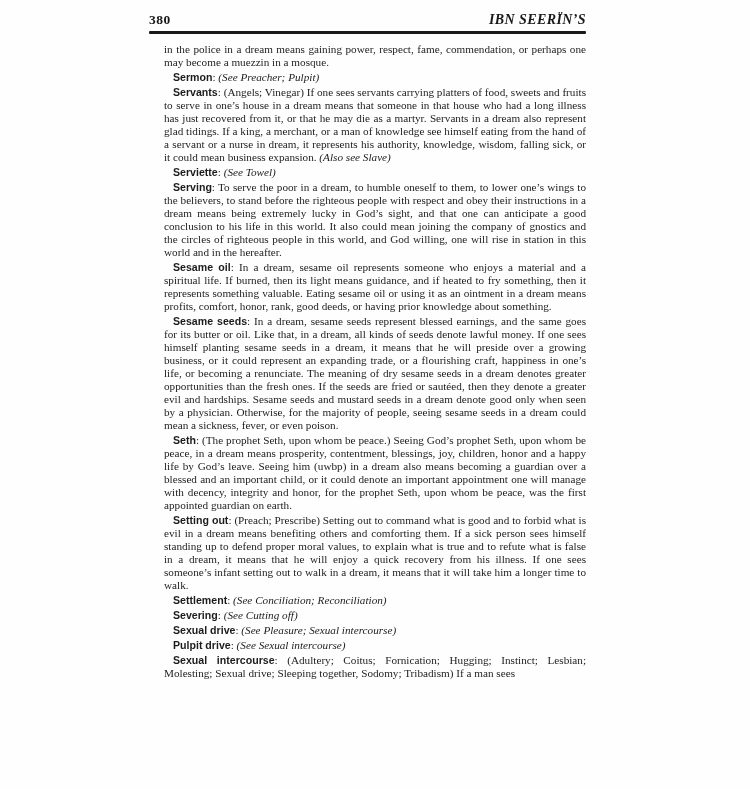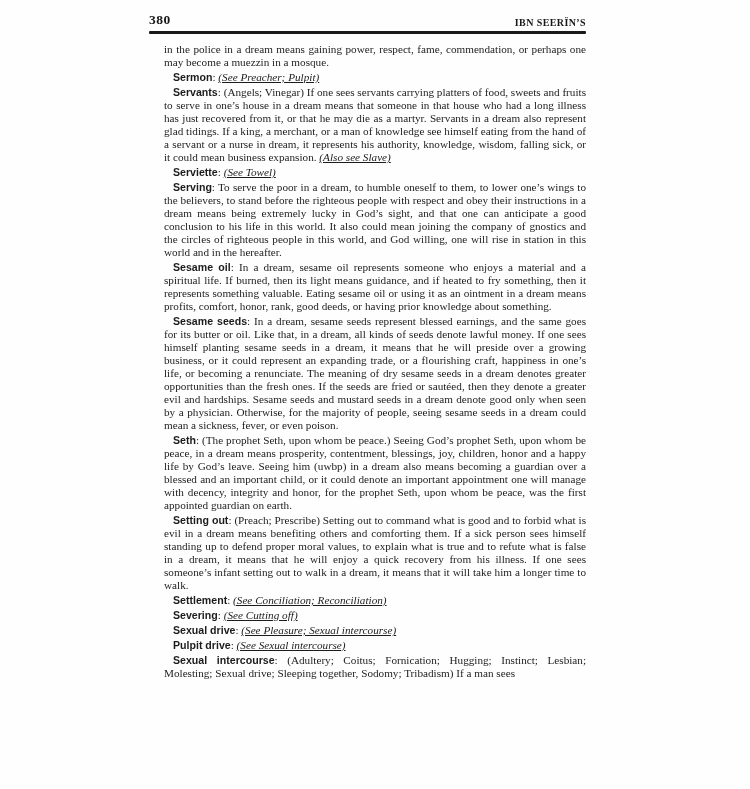--- a/index.html
+++ b/index.html
@@ -21,22 +21,23 @@
     font-family: "Liberation Serif", serif;
     color: #181818;
   }
   .page-number {
     font-weight: 700;
     font-size: 13.5px;
     letter-spacing: 0.5px;
   }
   .running-title {
     font-weight: 700;
-    font-size: 10px;
+    font-size: 14px;
     letter-spacing: 0.4px;
+    font-style: italic;
   }
   .rule {
     height: 3px;
     background: #1a1a1a;
     margin: 3px 0 9px 0;
     border-radius: 1px;
   }
   .entries {
     font-family: "Liberation Serif", serif;
     font-size: 11.2px;
@@ -51,21 +52,21 @@
   }
   p.entry.continuation { text-indent: 0; }
   .term {
     font-family: "Liberation Sans", "DejaVu Sans", sans-serif;
     font-weight: 700;
     font-size: 10.6px;
     margin-left: 24px;
   }
   .sep { font-family: "Liberation Serif", serif; }
   .part-regular { font-style: normal; }
-  .part-italic { font-style: italic; text-decoration: underline; }
+  .part-italic { font-style: italic; }
 </style>
 </head>
 <body>
 
 <div class="page">
   <div class="header">
     <span class="page-number">380</span>
     <span class="running-title">IBN SEERÏN’S</span>
   </div>
   <div class="rule"></div>

